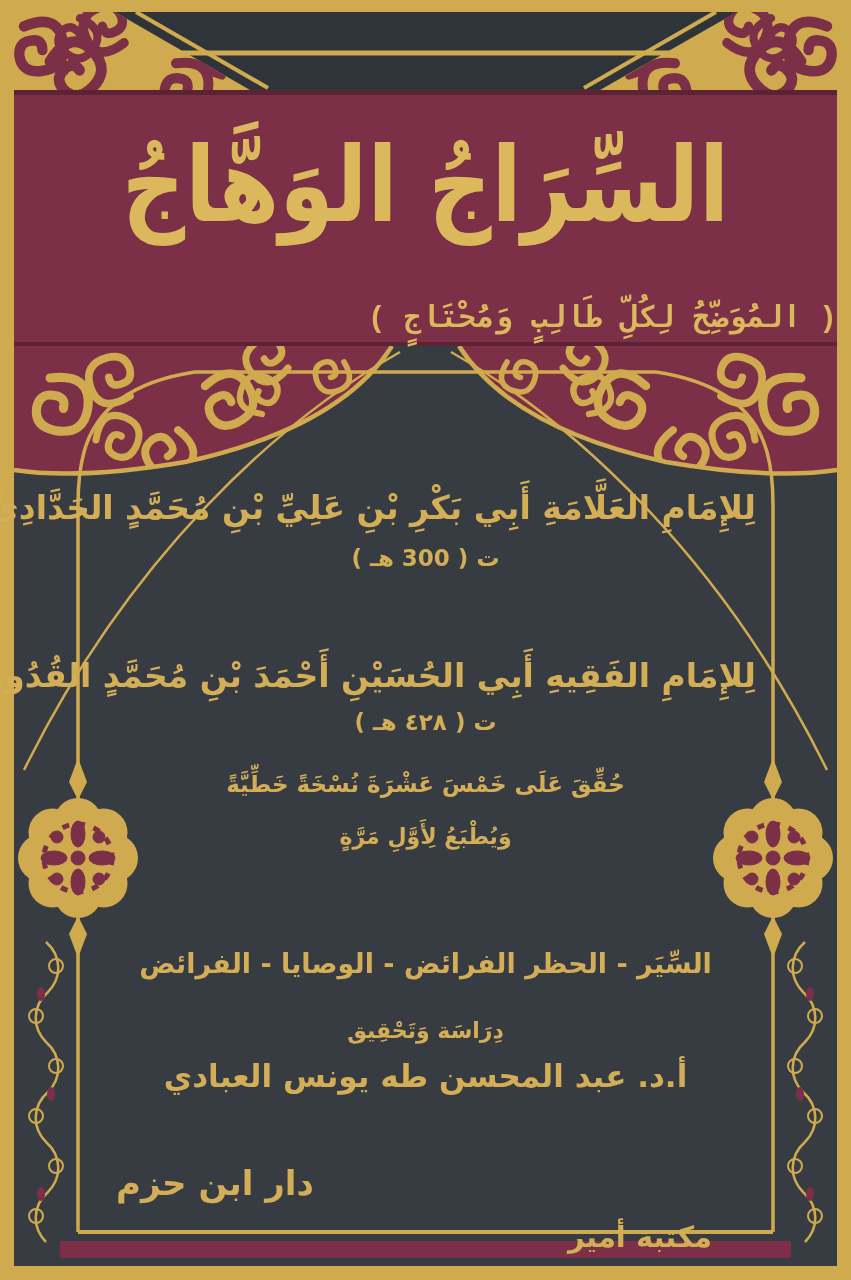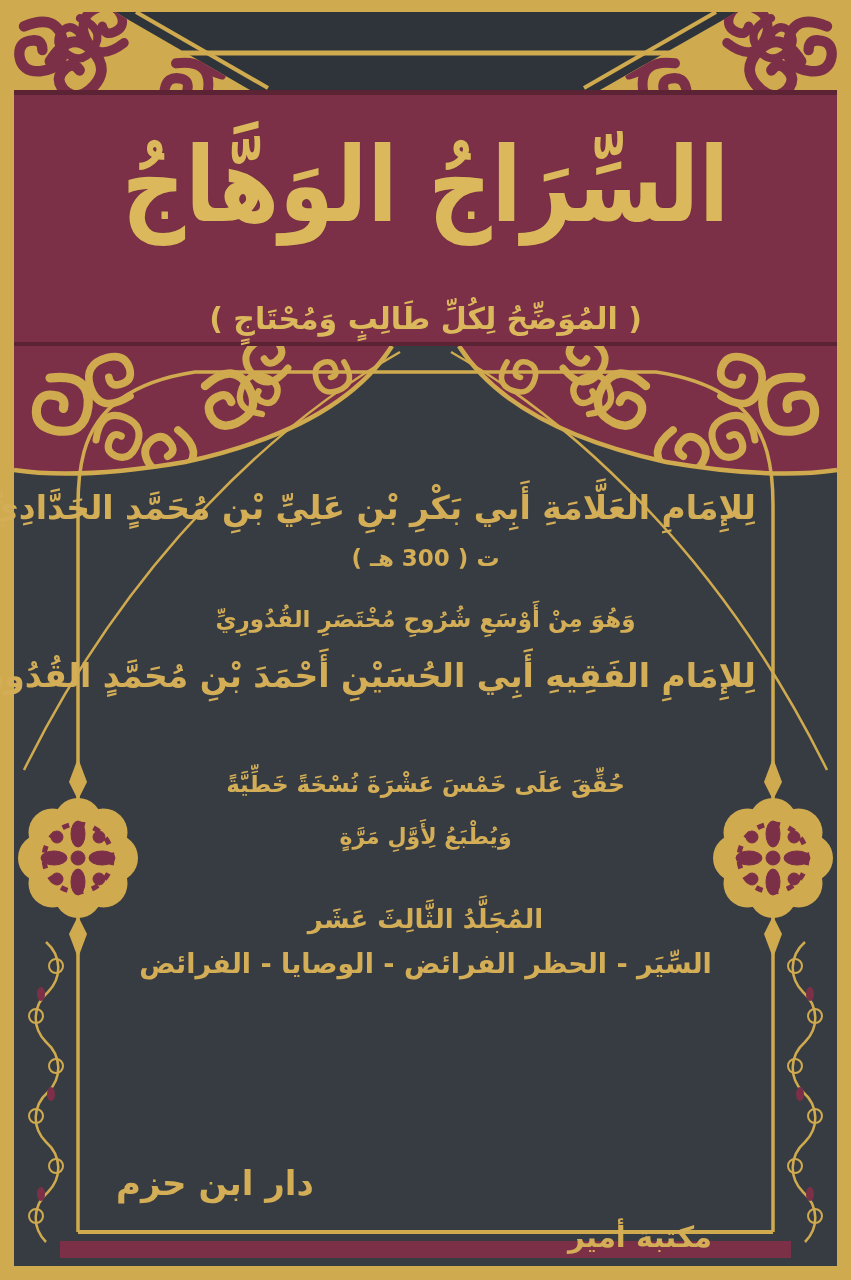--- a/index.html
+++ b/index.html
@@ -37,23 +37,23 @@
   }
   .banner .title{
     position:absolute;top:10px;left:0;right:0;text-align:center;
     direction:rtl;color:var(--gold-bright);
     font-size:88px;font-weight:bold;line-height:1.55;
     transform:scaleY(1.18);transform-origin:top center;
     text-shadow:0 0 1px rgba(0,0,0,.25);
     white-space:nowrap;
   }
   .banner .subtitle{
-    position:absolute;bottom:6px;left:0;right:0;text-align:center;
+    position:absolute;bottom:6px;left:0;right:0;text-align:right;
     direction:rtl;color:var(--gold-bright);
-    font-size:30px;font-weight:bold;white-space:nowrap;
+    font-size:30px;font-weight:bold;white-space:nowrap;font-family:Liberation Mono, monospace;
   }
   
   svg.frame{position:absolute;left:0;top:0;width:851px;height:1280px;z-index:1;}
   .g-st{stroke:var(--gold);fill:none;}
   .g-fl{fill:var(--gold);}
   .m-fl{fill:var(--maroon);}
   .m-st{stroke:var(--maroon);fill:none;}
   .i-fl{fill:var(--ink-dark);}
   
   .tline{
@@ -223,23 +223,24 @@
     <g transform="translate(805,942) scale(-1,1)" class="g-st">
       <use href="#vine"></use>
       <ellipse cx="-5" cy="52" rx="4" ry="7" class="m-fl" stroke="none"></ellipse>
       <ellipse cx="5" cy="152" rx="4" ry="7" class="m-fl" stroke="none"></ellipse>
       <ellipse cx="-5" cy="252" rx="4" ry="7" class="m-fl" stroke="none"></ellipse>
     </g>
   </svg>
 
   <div class="tline fs-big" style="top:482px">لِلإِمَامِ العَلَّامَةِ أَبِي بَكْرِ بْنِ عَلِيِّ بْنِ مُحَمَّدٍ الحَدَّادِيِّ الحَنَفِيِّ</div>
   <div class="tline fs-med" style="top:540px">ت ( 300 هـ )</div>
-  <div class="tline fs-med" style="top:601px">وَهُوَ مِنْ أَوْسَعِ شُرُوحِ مُخْتَصَرِ القُدُورِيِّ</div>
   <div class="tline fs-big" style="top:650px">لِلإِمَامِ الفَقِيهِ أَبِي الحُسَيْنِ أَحْمَدَ بْنِ مُحَمَّدٍ القُدُورِيِّ الحَنَفِيِّ</div>
+  <div class="tline fs-med" style="top:704px">ت ( ٤٢٨ هـ )</div>
   <div class="tline fs-sm" style="top:819px">وَيُطْبَعُ لِأَوَّلِ مَرَّةٍ</div>
   <div class="tline fs-med" style="top:766px">حُقِّقَ عَلَى خَمْسَ عَشْرَةَ نُسْخَةً خَطِّيَّةً</div>
-  <div class="tline fs-big" style="top:899px;font-size:26px">المُجَلَّدُ الثَّالِثَ عَشَر</div>
   <div class="tline fs-big" style="top:942px;font-size:27px">السِّيَر - الحظر الفرائض - الوصايا - الفرائض</div>
+  <div class="tline fs-sm" style="top:1013px">دِرَاسَة وَتَحْقِيق</div>
+  <div class="tline fs-name" style="top:1052px">أ.د. عبد المحسن طه يونس العبادي</div>
 
   <div class="pub pub-left">دار ابن حزم</div>
   <div class="pub pub-right">مكتبة أمير</div>
 
 </div>
 
 </body></html>

